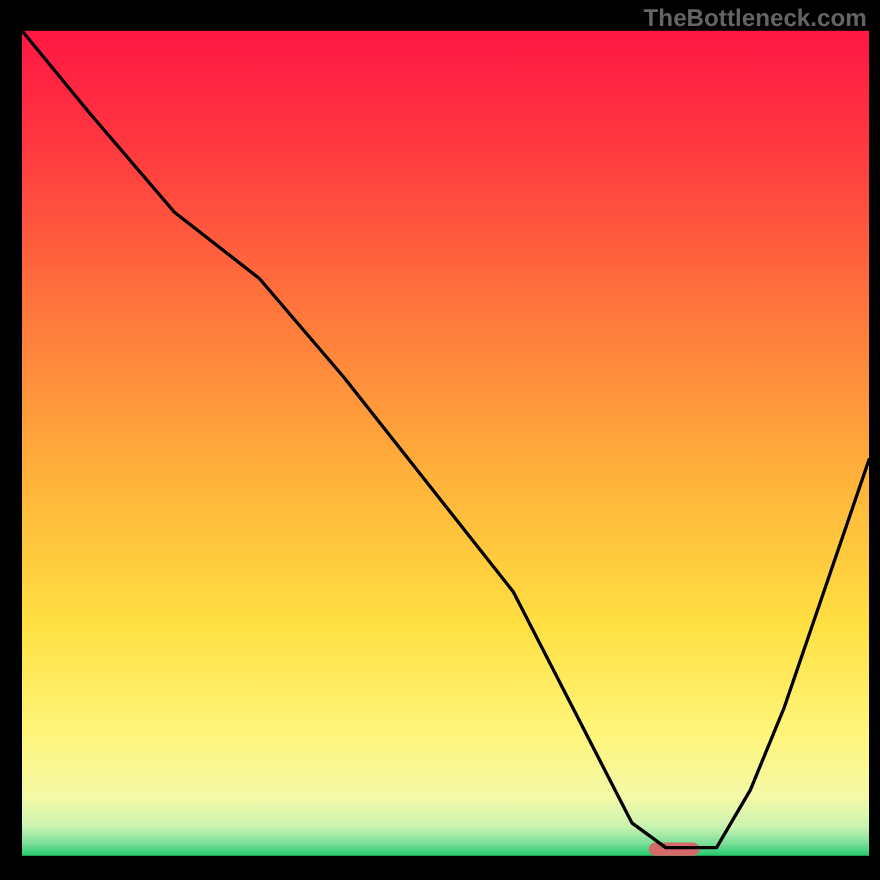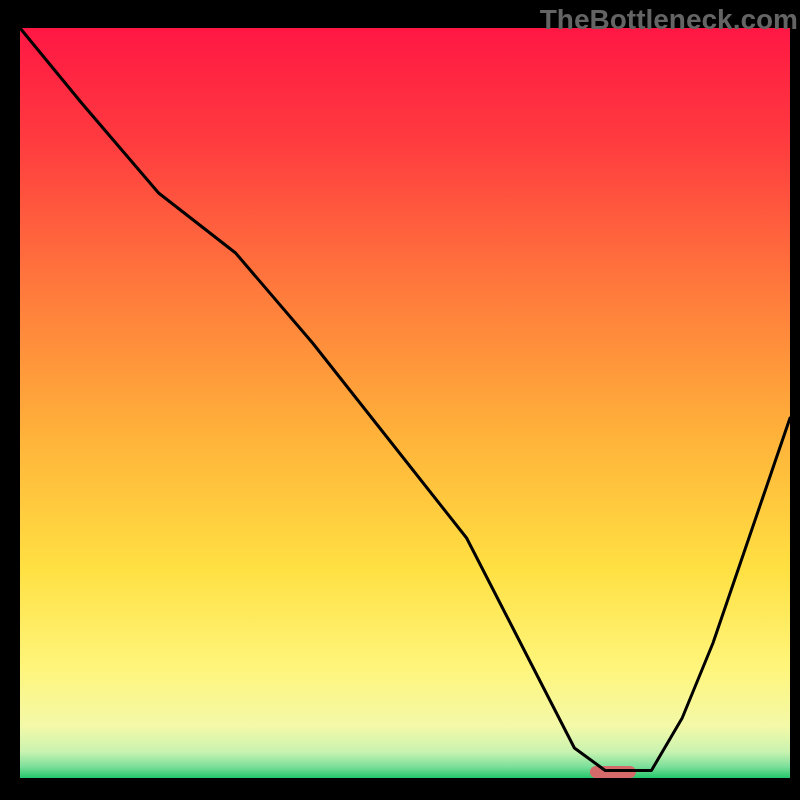--- a/index.html
+++ b/index.html
@@ -11,22 +11,22 @@
     font-family: Arial, Helvetica, sans-serif;
   }
   .wrap {
     position: relative;
     width: 800px;
     height: 800px;
   }
   .watermark {
     position: absolute;
     top: 4px;
-    right: 2px;
-    font-size: 28px;
+    right: 12px;
+    font-size: 22px;
     color: #646464;
     font-weight: bold;
     z-index: 10;
   }
   svg {
     position: absolute;
     top: 0;
     left: 0;
   }
 </style>

